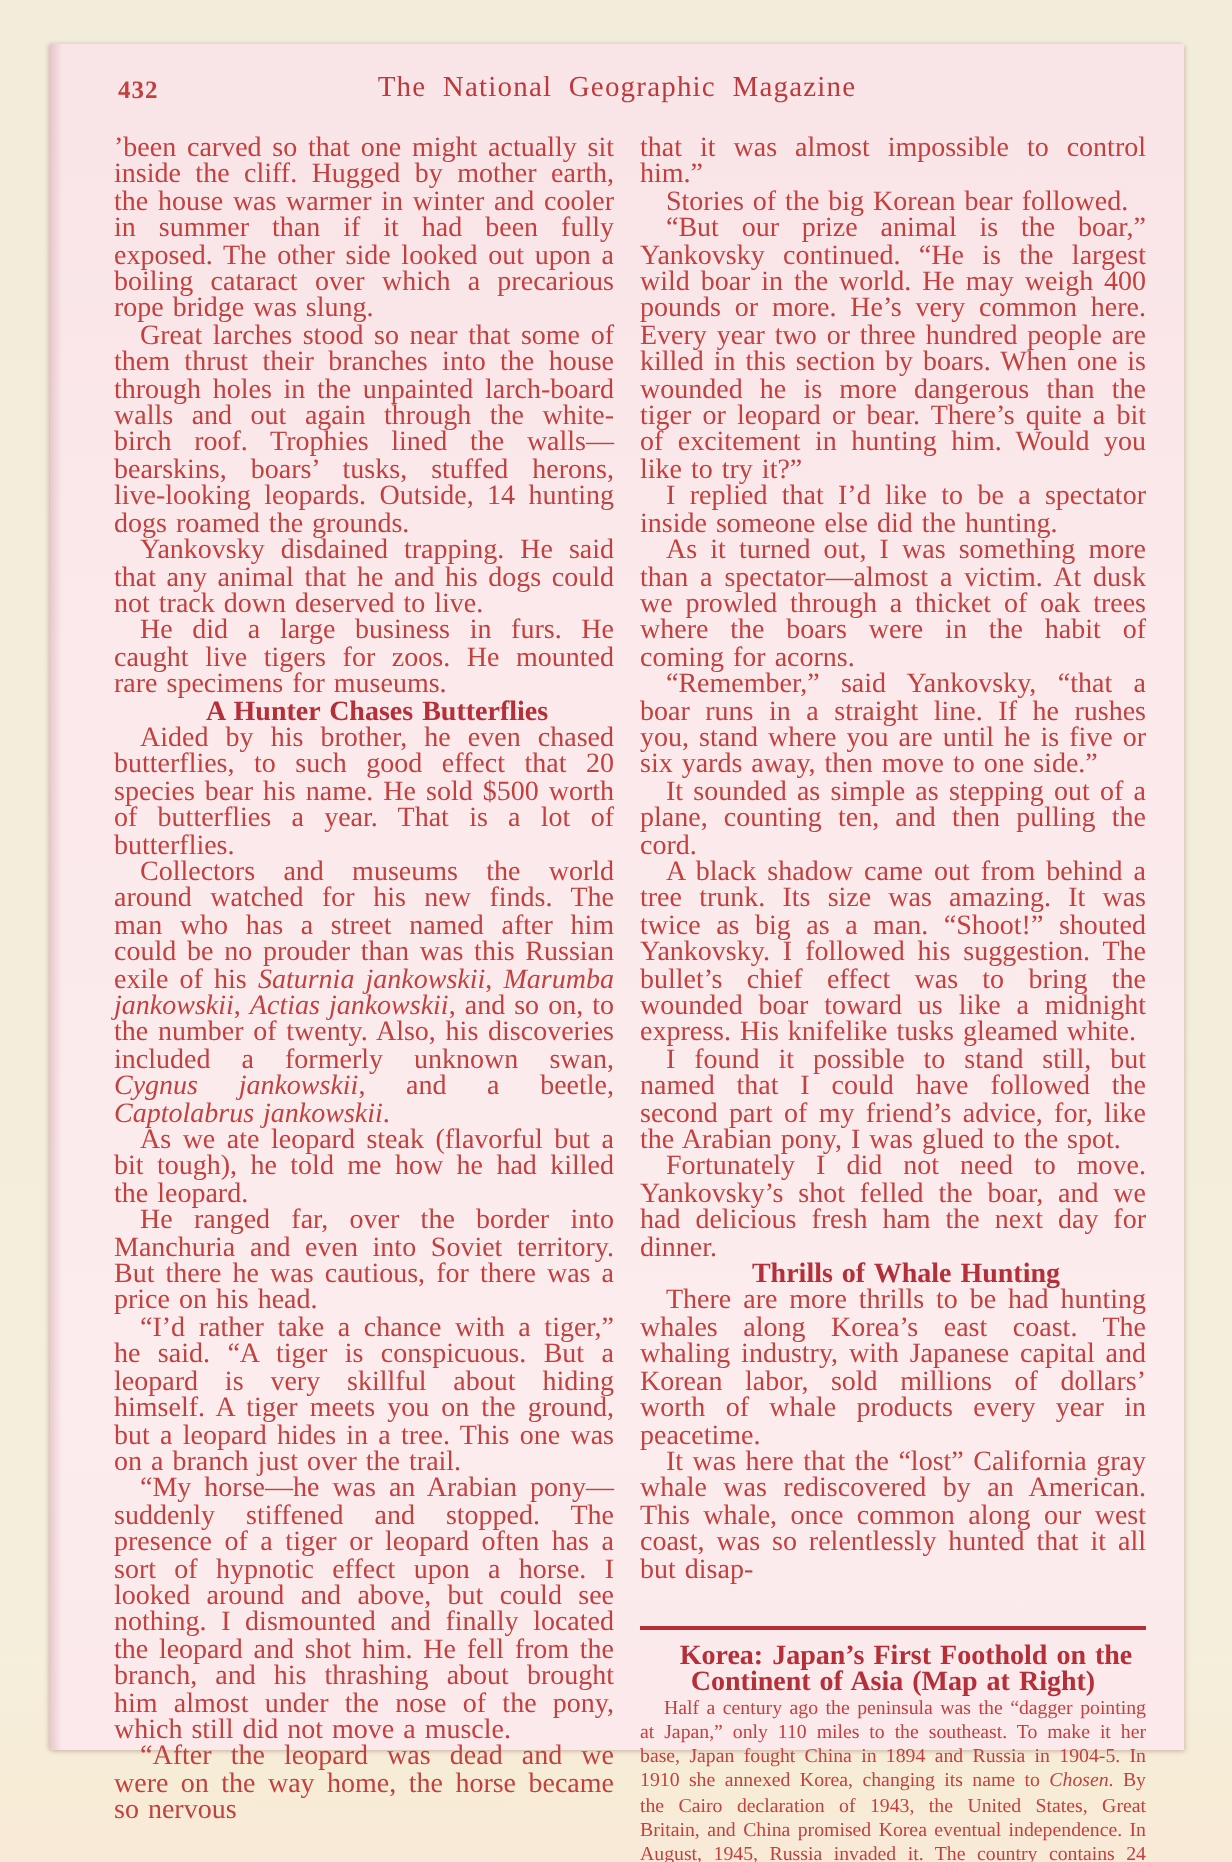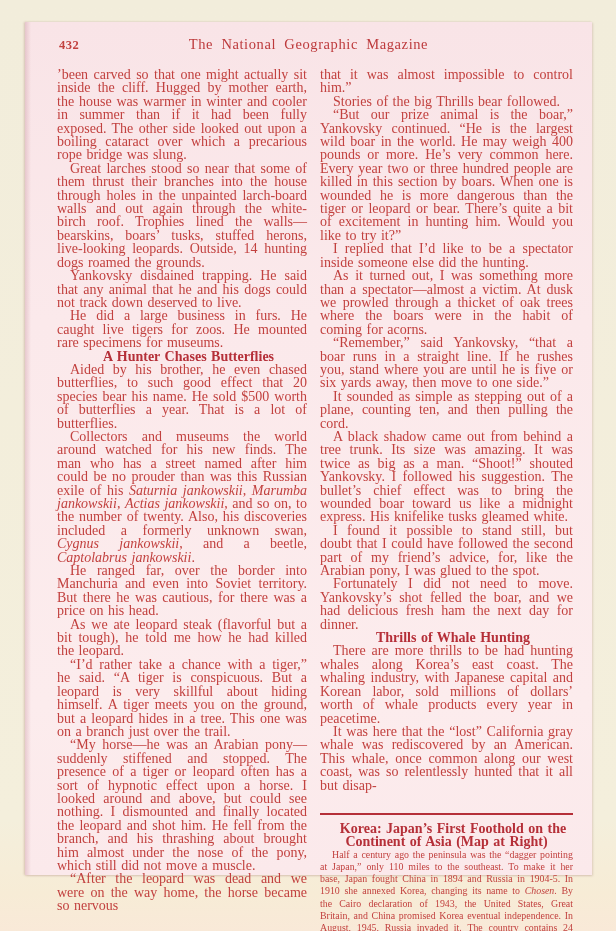--- a/index.html
+++ b/index.html
@@ -114,37 +114,37 @@
     <div class="columns">
 
       <div class="col left">
         <p class="noindent">’been carved so that one might actually sit inside the cliff.  Hugged by mother earth, the house was warmer in winter and cooler in summer than if it had been fully exposed.  The other side looked out upon a boiling cataract over which a precarious rope bridge was slung.</p>
         <p>Great larches stood so near that some of them thrust their branches into the house through holes in the unpainted larch-board walls and out again through the white-birch roof.  Trophies lined the walls—bearskins, boars’ tusks, stuffed herons, live-looking leopards.  Outside, 14 hunting dogs roamed the grounds.</p>
         <p>Yankovsky disdained trapping.  He said that any animal that he and his dogs could not track down deserved to live.</p>
         <p>He did a large business in furs.  He caught live tigers for zoos.  He mounted rare specimens for museums.</p>
         <p class="section-heading">A Hunter Chases Butterflies</p>
         <p>Aided by his brother, he even chased butterflies, to such good effect that 20 species bear his name.  He sold $500 worth of butterflies a year.  That is a lot of butterflies.</p>
         <p><span>Collectors and museums the world around watched for his new finds.  The man who has a street named after him could be no prouder than was this Russian exile of his </span><i>Saturnia jankowskii</i><span>, </span><i>Marumba jankowskii</i><span>, </span><i>Actias jankowskii</i><span>, and so on, to the number of twenty.  Also, his discoveries included a formerly unknown swan, </span><i>Cygnus jankowskii</i><span>, and a beetle, </span><i>Captolabrus jankowskii</i><span>.</span></p>
+        <p>As we ate leopard steak (flavorful but a bit tough), he told me how he had killed the leopard.</p>
         <p>He ranged far, over the border into Manchuria and even into Soviet territory.  But there he was cautious, for there was a price on his head.</p>
-        <p>As we ate leopard steak (flavorful but a bit tough), he told me how he had killed the leopard.</p>
         <p>“I’d rather take a chance with a tiger,” he said.  “A tiger is conspicuous.  But a leopard is very skillful about hiding himself.  A tiger meets you on the ground, but a leopard hides in a tree.  This one was on a branch just over the trail.</p>
         <p>“My horse—he was an Arabian pony—suddenly stiffened and stopped.  The presence of a tiger or leopard often has a sort of hypnotic effect upon a horse.  I looked around and above, but could see nothing.  I dismounted and finally located the leopard and shot him.  He fell from the branch, and his thrashing about brought him almost under the nose of the pony, which still did not move a muscle.</p>
         <p>“After the leopard was dead and we were on the way home, the horse became so nervous</p>
       </div>
 
       <div class="col right">
         <p class="noindent">that it was almost impossible to control him.”</p>
-        <p>Stories of the big Thrills bear followed.</p>
+        <p>Stories of the big Korean bear followed.</p>
         <p>“But our prize animal is the boar,” Yankovsky continued.  “He is the largest wild boar in the world.  He may weigh 400 pounds or more.  He’s very common here.  Every year two or three hundred people are killed in this section by boars.  When one is wounded he is more dangerous than the tiger or leopard or bear.  There’s quite a bit of excitement in hunting him.  Would you like to try it?”</p>
         <p>I replied that I’d like to be a spectator inside someone else did the hunting.</p>
         <p>As it turned out, I was something more than a spectator—almost a victim.  At dusk we prowled through a thicket of oak trees where the boars were in the habit of coming for acorns.</p>
         <p>“Remember,” said Yankovsky, “that a boar runs in a straight line.  If he rushes you, stand where you are until he is five or six yards away, then move to one side.”</p>
         <p>It sounded as simple as stepping out of a plane, counting ten, and then pulling the cord.</p>
         <p>A black shadow came out from behind a tree trunk.  Its size was amazing.  It was twice as big as a man.  “Shoot!” shouted Yankovsky.  I followed his suggestion.  The bullet’s chief effect was to bring the wounded boar toward us like a midnight express.  His knifelike tusks gleamed white.</p>
-        <p>I found it possible to stand still, but doubt that I could have followed the second part of my friend’s advice, for, like the Arabian pony, I was glued to the spot.</p>
+        <p>I found it possible to stand still, but named that I could have followed the second part of my friend’s advice, for, like the Arabian pony, I was glued to the spot.</p>
         <p>Fortunately I did not need to move.  Yankovsky’s shot felled the boar, and we had delicious fresh ham the next day for dinner.</p>
         <p class="section-heading">Thrills of Whale Hunting</p>
         <p>There are more thrills to be had hunting whales along Korea’s east coast.  The whaling industry, with Japanese capital and Korean labor, sold millions of dollars’ worth of whale products every year in peacetime.</p>
         <p>It was here that the “lost” California gray whale was rediscovered by an American.  This whale, once common along our west coast, was so relentlessly hunted that it all but disap-</p>
 
         <div class="footnote-box">
           <hr class="footnote-rule">
           <p class="footnote-heading">Korea: Japan’s First Foothold on the Continent of Asia (Map at Right)</p>
           <p class="footnote-text"><span>Half a century ago the peninsula was the “dagger pointing at Japan,” only 110 miles to the southeast.  To make it her base, Japan fought China in 1894 and Russia in 1904-5.  In 1910 she annexed Korea, changing its name to </span><i>Chosen</i><span>.  By the Cairo declaration of 1943, the United States, Great Britain, and China promised Korea eventual independence.  In August, 1945, Russia invaded it.  The country contains 24 million people, including 650,000 Japanese.</span></p>
         </div>

